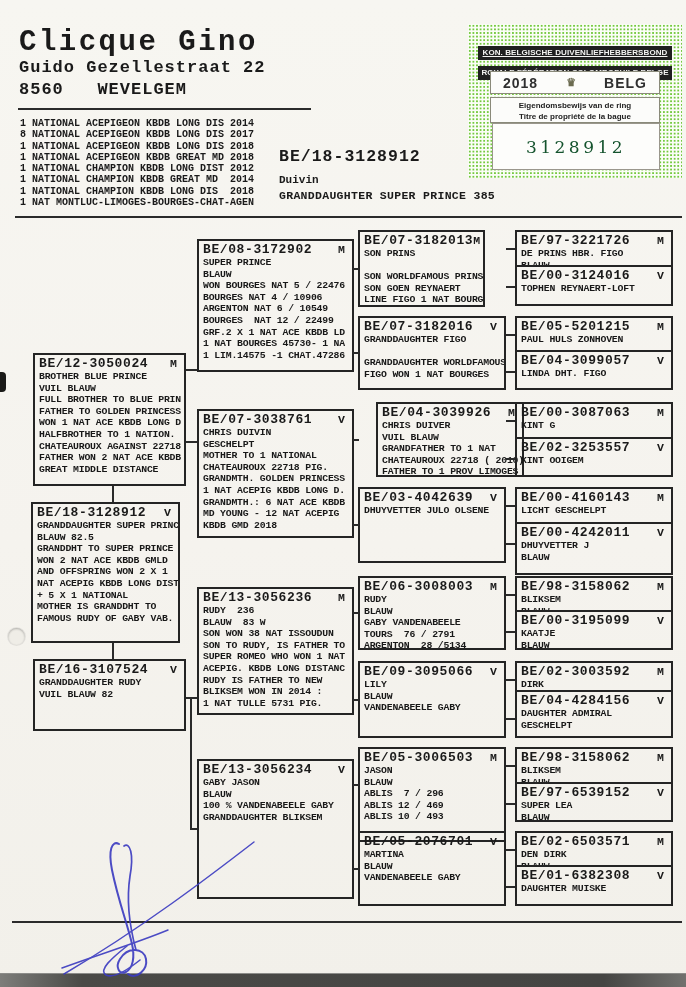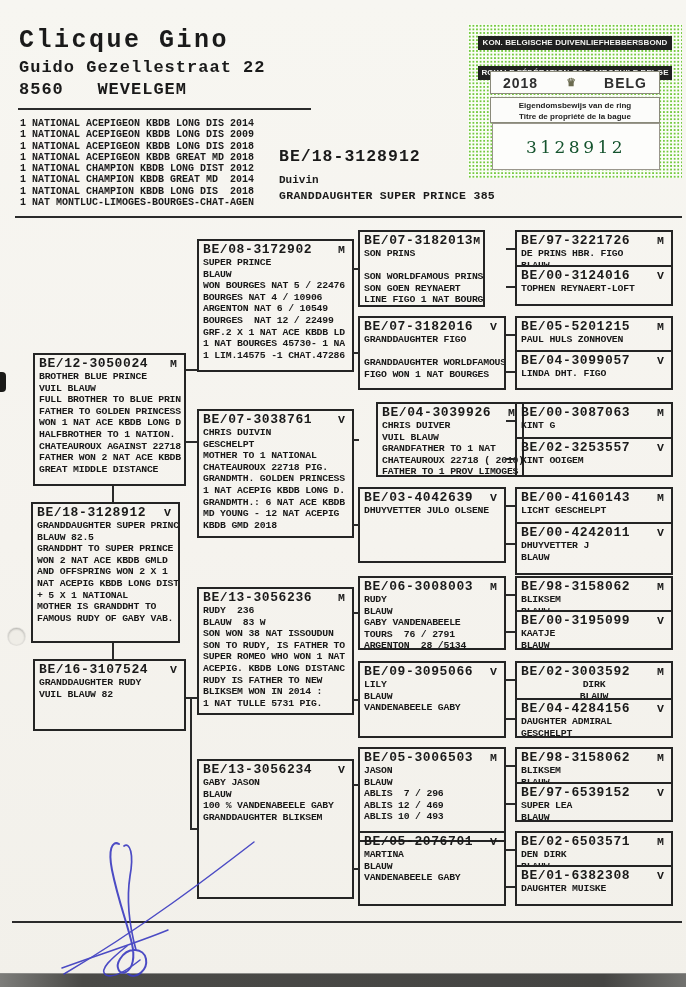--- a/index.html
+++ b/index.html
@@ -2,21 +2,21 @@
 <html><head>
 <meta charset="utf-8">
 <style>
   html,body{margin:0;padding:0;width:686px;height:987px;overflow:hidden;}
   body{position:relative;background:#e8e6e1;font-family:"Liberation Mono",monospace;color:#1a1a1a;}
   .paper{position:absolute;inset:0;background:linear-gradient(180deg,#f7f6f1 0%,#f5f3ee 55%,#f2f0ea 100%);}
   .scan-edge{position:absolute;left:0;right:0;bottom:0;height:13px;background:linear-gradient(90deg,#7d7d7a,#4a4a47 12%,#454543 88%,#71716e);border-top:1px solid #8c8c89;}
   .notch{position:absolute;left:0;top:372px;width:6px;height:20px;background:#1a1a18;border-radius:0 4px 4px 0;}
   .punch{position:absolute;left:8px;top:628px;width:17px;height:17px;border-radius:50%;background:#efede7;box-shadow:inset 0 1px 2px rgba(0,0,0,.25),0 0 0 1px rgba(0,0,0,.07);}
 
-  .owner-name{position:absolute;left:19px;top:26px;font-size:25px;font-weight:bold;letter-spacing:2.5px;white-space:pre;}
+  .owner-name{position:absolute;left:19px;top:26px;font-size:29px;font-weight:bold;letter-spacing:2.5px;white-space:pre;}
   .owner-line{position:absolute;left:19px;font-size:17px;font-weight:bold;letter-spacing:1px;white-space:pre;}
   .rule{position:absolute;height:2px;background:#2b2b2b;}
   .ach{position:absolute;left:20px;top:118px;}
   .ach div{font-size:10px;font-weight:bold;line-height:11.3px;white-space:pre;letter-spacing:0;}
 
   .title-ring{position:absolute;left:279px;top:147px;font-size:16.5px;font-weight:bold;letter-spacing:1px;}
   .title-sex{position:absolute;left:279px;top:174px;font-size:11px;font-weight:bold;}
   .title-desc{position:absolute;left:279px;top:189px;font-size:11.5px;font-weight:bold;letter-spacing:.3px;white-space:pre;}
 
   .sticker{position:absolute;left:468px;top:24px;width:214px;height:154px;
@@ -58,37 +58,37 @@
 <div class="notch"></div>
 <div class="punch"></div>
 
 <div class="owner-name">Clicque Gino</div>
 <div class="owner-line" style="top:58px;">Guido Gezellestraat 22</div>
 <div class="owner-line" style="top:80px;">8560   WEVELGEM</div>
 <div class="rule" style="left:18px;top:108px;width:293px;"></div>
 
 <div class="ach">
   <div>1 NATIONAL ACEPIGEON KBDB LONG DIS 2014</div>
-  <div>1 NATIONAL ACEPIGEON KBDB LONG DIS 2009</div>
+  <div>8 NATIONAL ACEPIGEON KBDB LONG DIS 2017</div>
   <div>1 NATIONAL ACEPIGEON KBDB LONG DIS 2018</div>
   <div>1 NATIONAL ACEPIGEON KBDB GREAT MD 2018</div>
   <div>1 NATIONAL CHAMPION KBDB LONG DIST 2012</div>
   <div>1 NATIONAL CHAMPION KBDB GREAT MD  2014</div>
   <div>1 NATIONAL CHAMPION KBDB LONG DIS  2018</div>
   <div>1 NAT MONTLUC-LIMOGES-BOURGES-CHAT-AGEN</div>
 </div>
 
 <div class="title-ring">BE/18-3128912</div>
 <div class="title-sex">Duivin</div>
 <div class="title-desc">GRANDDAUGHTER SUPER PRINCE 385</div>
 <div class="rule" style="left:15px;top:216px;width:667px;"></div>
 <div class="rule" style="left:12px;top:921px;width:670px;"></div>
 
 <div class="sticker">
-  <div class="sbar" style="top:12px;">KON. BELGISCHE DUIVENLIEFHEBBERSBOND</div>
+  <div class="sbar" style="top:22px;text-decoration:underline;">KON. BELGISCHE DUIVENLIEFHEBBERSBOND</div>
   <div class="sbar" style="top:42px;">ROYALE FÉDÉRATION COLOMBOPHILE BELGE</div>
   <div class="syear">
     <span>2018</span>
     <span class="crown">♛</span>
     <span>BELG</span>
   </div>
   <div class="sown">
     <div>Eigendomsbewijs van de ring</div>
     <div>Titre de propriété de la bague</div>
   </div>
@@ -346,21 +346,21 @@
       <div class="cell">
         <div class="hdr">
           <div class="rid" style="">BE/00-3195099</div>
           <div class="sex">V</div>
         </div>
         <div class="bline">KAATJE</div>
         <div class="bline">BLAUW</div>
       </div>
     </div>
     <div class="pair" style="left: 515px; top: 661px; width: 158px; height: 77px;">
-      <div class="cell c1" style="height: 37px; text-align: center;">
+      <div class="cell c1" style="height: 29px;">
         <div class="hdr">
           <div class="rid" style="">BE/02-3003592</div>
           <div class="sex">M</div>
         </div>
         <div class="bline">DIRK</div>
         <div class="bline">BLAUW</div>
       </div>
       <div class="cell">
         <div class="hdr">
           <div class="rid" style="">BE/04-4284156</div>

